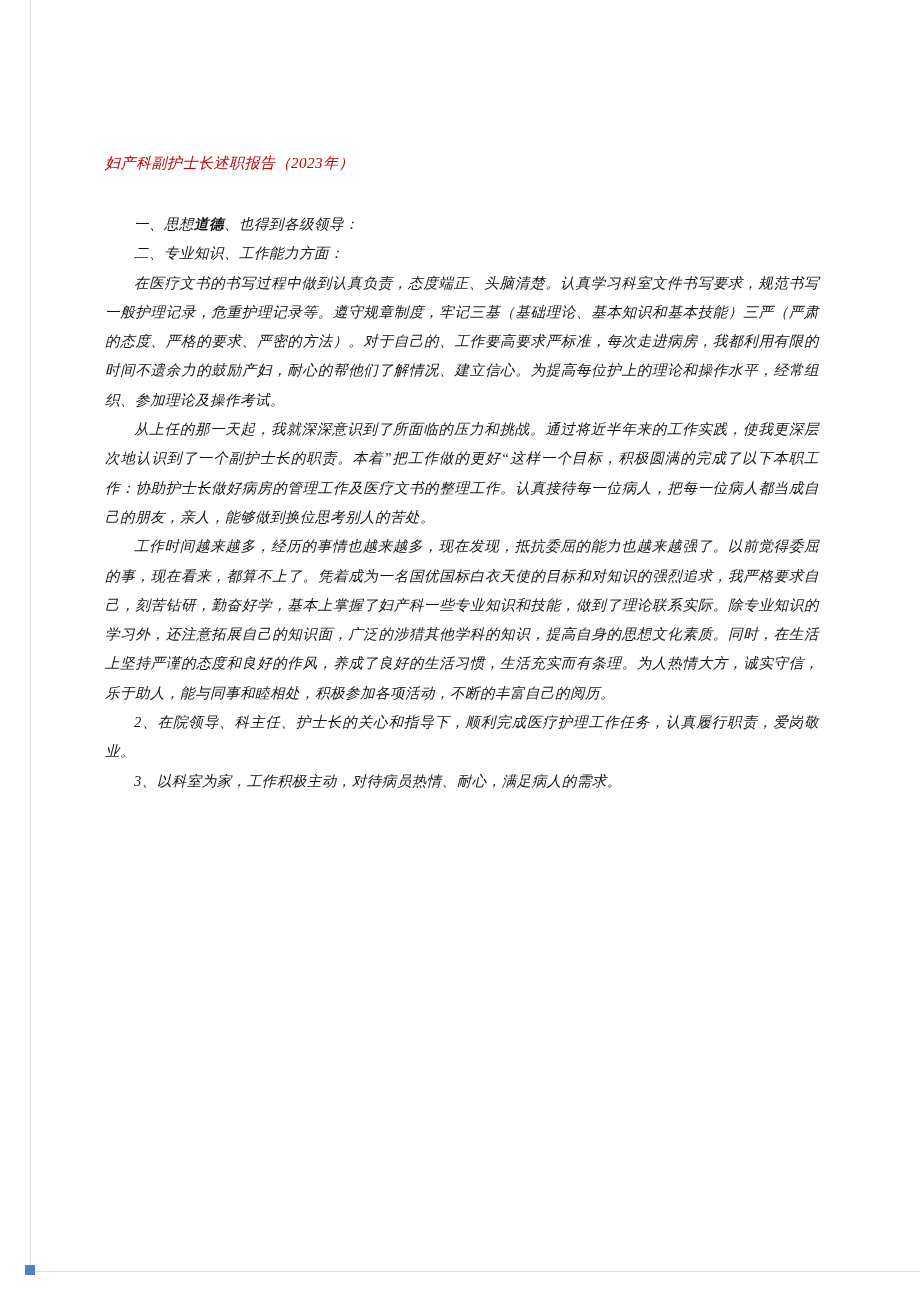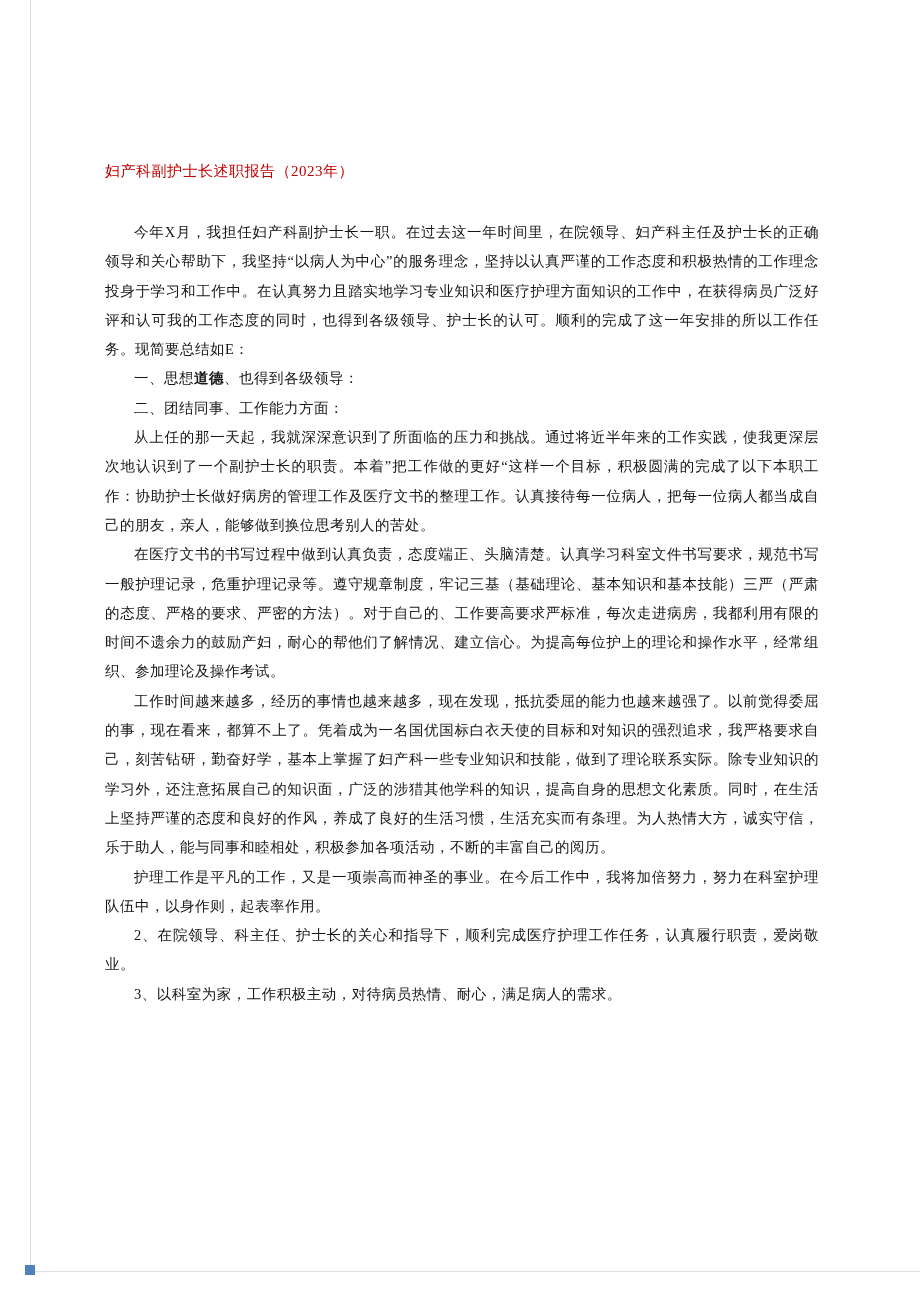--- a/index.html
+++ b/index.html
@@ -24,27 +24,28 @@
     background: var(--border-color, #dadfe5);
   }
   .corner-handle {
     position: absolute;
     left: 25px; top: 1265px;
     width: 10px; height: 10px;
     background: var(--handle-color, #4f81bd);
   }
   .content {
     position: absolute;
-    left: 105px; top: 160px;
+    left: 105px; top: 152px;
     width: 714px;
     color: #151515;
     font-size: 14.5px;
     line-height: 29.3px;
     text-align: justify;
     letter-spacing: 0.5px;
+    font-style: italic;
   }
   .doc-title {
     color: var(--title-color, #c00000);
     font-size: 15px;
     font-weight: normal;
     line-height: 22px;
     margin-bottom: 36px;
   }
   .para { text-indent: 2em; }
   .bold-seg { font-weight: bold; }
@@ -52,33 +53,31 @@
 </head>
 <body>
 
 <div class="page-frame-left"></div>
 <div class="page-frame-bottom"></div>
 <div class="corner-handle"></div>
 
 <div class="content">
   <h1 class="doc-title">妇产科副护士长述职报告（2023年）</h1>
 
-  <p class="para">今年X月，我担任妇产科副护士长一职。在过去这一年时间里，在院领导、妇产科主任及护士长的正确领导和关心帮助下，我坚持“以病人为中心”的服务理念，坚持以认真严谨的工作态度和积极热情的工作理念投身于学习和工作中。在认真努力且踏实地学习专业知识和医疗护理方面知识的工作中，在获得病员广泛好评和认可我的工作态度的同时，也得到各级领导、护士长的认可。顺利的完成了这一年安排的所以工作任务。现简要总结如E：</p>
 
   <p class="para"><span>一、思想</span><span class="bold-seg">道德</span><span>、也得到各级领导：</span></p>
 
 
-  <p class="para">二、团结同事、工作能力方面：</p>
+  <p class="para">二、专业知识、工作能力方面：</p>
+
+  <p class="para">在医疗文书的书写过程中做到认真负责，态度端正、头脑清楚。认真学习科室文件书写要求，规范书写一般护理记录，危重护理记录等。遵守规章制度，牢记三基（基础理论、基本知识和基本技能）三严（严肃的态度、严格的要求、严密的方法）。对于自己的、工作要高要求严标准，每次走进病房，我都利用有限的时间不遗余力的鼓励产妇，耐心的帮他们了解情况、建立信心。为提高每位护上的理论和操作水平，经常组织、参加理论及操作考试。</p>
 
   <p class="para">从上任的那一天起，我就深深意识到了所面临的压力和挑战。通过将近半年来的工作实践，使我更深层次地认识到了一个副护士长的职责。本着”把工作做的更好“这样一个目标，积极圆满的完成了以下本职工作：协助护士长做好病房的管理工作及医疗文书的整理工作。认真接待每一位病人，把每一位病人都当成自己的朋友，亲人，能够做到换位思考别人的苦处。</p>
-
-  <p class="para">在医疗文书的书写过程中做到认真负责，态度端正、头脑清楚。认真学习科室文件书写要求，规范书写一般护理记录，危重护理记录等。遵守规章制度，牢记三基（基础理论、基本知识和基本技能）三严（严肃的态度、严格的要求、严密的方法）。对于自己的、工作要高要求严标准，每次走进病房，我都利用有限的时间不遗余力的鼓励产妇，耐心的帮他们了解情况、建立信心。为提高每位护上的理论和操作水平，经常组织、参加理论及操作考试。</p>
 
 
   <p class="para">工作时间越来越多，经历的事情也越来越多，现在发现，抵抗委屈的能力也越来越强了。以前觉得委屈的事，现在看来，都算不上了。凭着成为一名国优国标白衣天使的目标和对知识的强烈追求，我严格要求自己，刻苦钻研，勤奋好学，基本上掌握了妇产科一些专业知识和技能，做到了理论联系实际。除专业知识的学习外，还注意拓展自己的知识面，广泛的涉猎其他学科的知识，提高自身的思想文化素质。同时，在生活上坚持严谨的态度和良好的作风，养成了良好的生活习惯，生活充实而有条理。为人热情大方，诚实守信，乐于助人，能与同事和睦相处，积极参加各项活动，不断的丰富自己的阅历。</p>
 
 
 
-  <p class="para">护理工作是平凡的工作，又是一项崇高而神圣的事业。在今后工作中，我将加倍努力，努力在科室护理队伍中，以身作则，起表率作用。</p>
 
   <p class="para">2、在院领导、科主任、护士长的关心和指导下，顺利完成医疗护理工作任务，认真履行职责，爱岗敬业。</p>
   <p class="para">3、以科室为家，工作积极主动，对待病员热情、耐心，满足病人的需求。</p>
 </div>
 
 </body></html>

